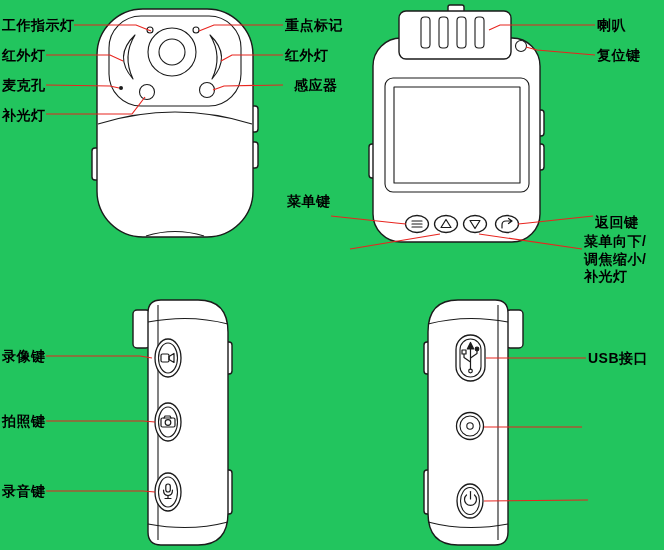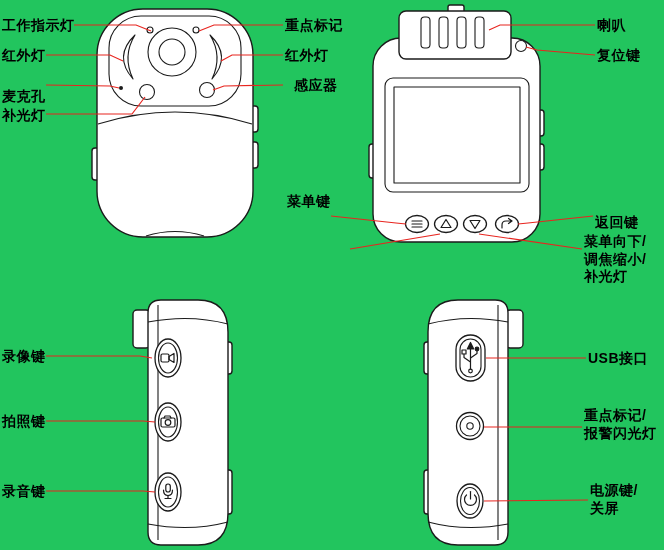--- a/index.html
+++ b/index.html
@@ -146,39 +146,35 @@
       <polyline class="callout" points="46,421 143,421 155,422"></polyline>
       <polyline class="callout" points="46,491 143,491 155,492"></polyline>
       <polyline class="callout" points="586,358 486,358"></polyline>
       <polyline class="callout" points="582,427 484,427"></polyline>
       <polyline class="callout" points="588,500 484,501"></polyline>
     </g>
   </svg>
 
   <div class="label" style="left:2px;top:17px">工作指示灯</div>
   <div class="label" style="left:2px;top:47px">红外灯</div>
-  <div class="label" style="left:2px;top:88px">麦克孔</div>
+  <div class="label" style="left:2px;top:77px">麦克孔</div>
   <div class="label" style="left:2px;top:107px">补光灯</div>
 
   <div class="label" style="left:285px;top:17px">重点标记</div>
   <div class="label" style="left:285px;top:47px">红外灯</div>
   <div class="label" style="left:294px;top:77px">感应器</div>
 
   <div class="label" style="left:597px;top:17px">喇叭</div>
   <div class="label" style="left:597px;top:47px">复位键</div>
 
   <div class="label" style="left:287px;top:193px">菜单键</div>
   <div class="label" style="left:595px;top:214px">返回键</div>
   <div class="label" style="left:584px;top:233px">菜单向下/
 调焦缩小/
 补光灯</div>
 
   <div class="label" style="left:2px;top:348px">录像键</div>
   <div class="label" style="left:2px;top:413px">拍照键</div>
   <div class="label" style="left:2px;top:483px">录音键</div>
 
   <div class="label" style="left:588px;top:350px">USB接口</div>
-  <div class="label" style="left:584px;top:407px">重点标记/
-报警闪光灯</div>
-  <div class="label" style="left:590px;top:482px">电源键/
-关屏</div>
 
 </div>
 
 </body></html>

